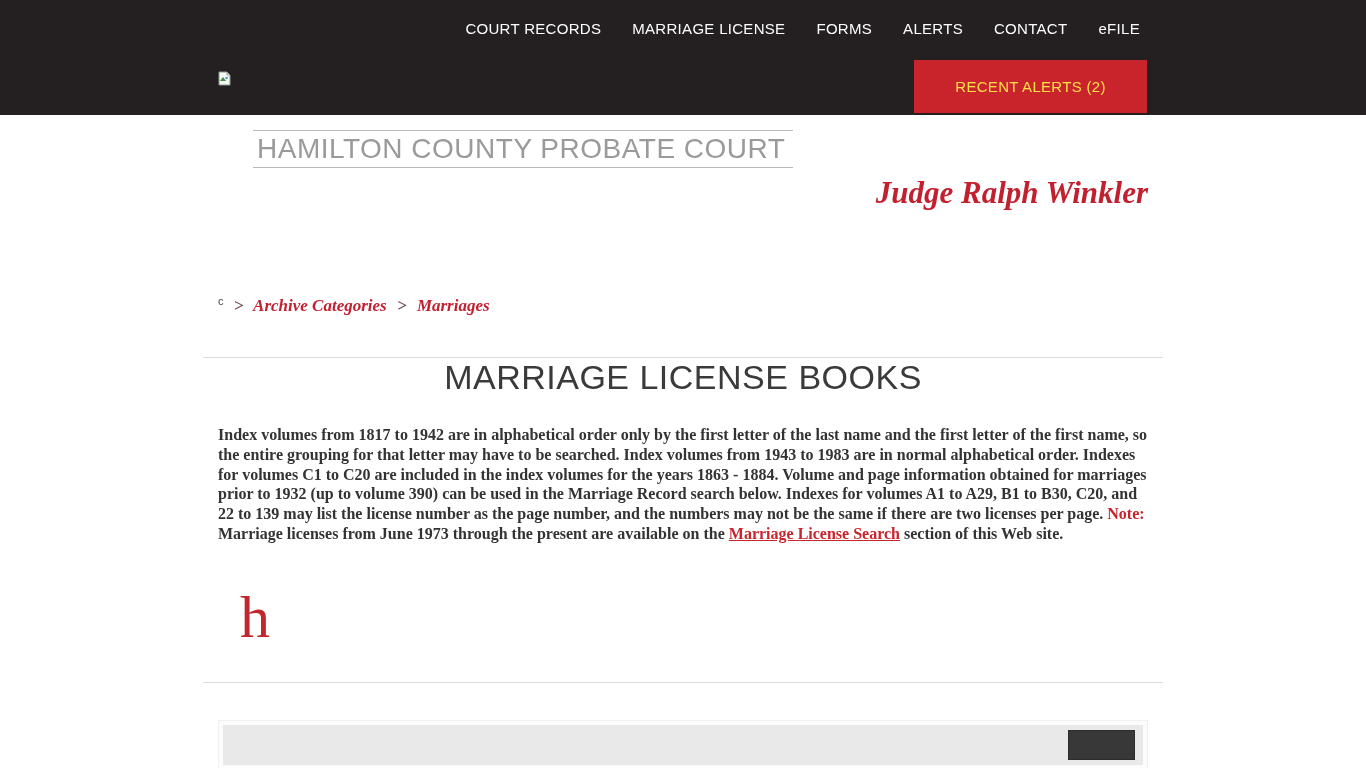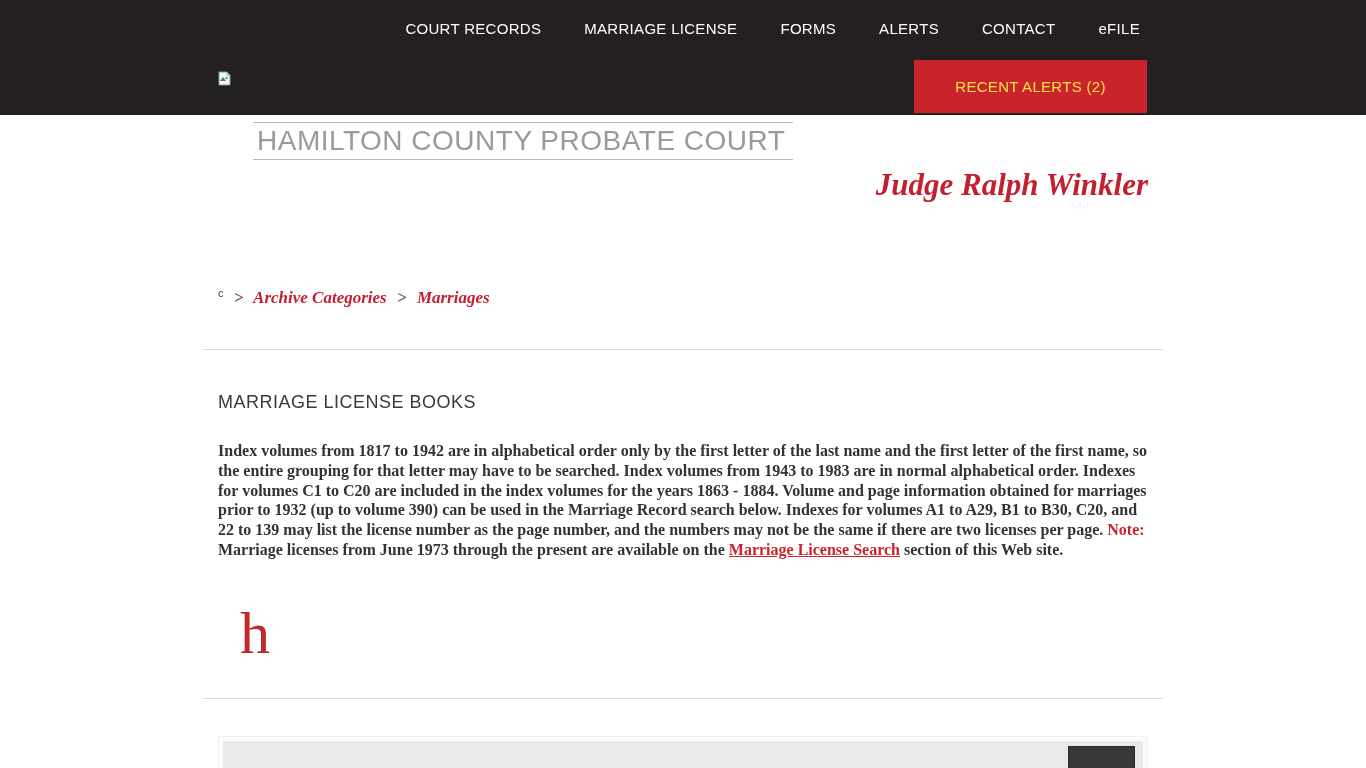--- a/index.html
+++ b/index.html
@@ -2,49 +2,49 @@
 <html><head>
 <meta charset="utf-8">
 <style>
   * { margin: 0; padding: 0; box-sizing: border-box; }
   html, body { width: 1366px; height: 768px; overflow: hidden; background: #ffffff;
     font-family: "Liberation Sans", sans-serif; }
 
   
   .site-header { position: relative; width: 100%; height: 115px; background: #242021; }
   .header-inner { position: relative; width: 960px; height: 100%; margin: 0 auto; }
-  .main-nav { position: absolute; top: 0; right: 23px; display: flex; gap: 43px; height: 56px; align-items: center; }
+  .main-nav { position: absolute; top: 0; right: 23px; display: flex; gap: 31px; height: 56px; align-items: center; }
   .main-nav a { color: #ffffff; text-decoration: none; font-size: 15px; letter-spacing: 0.3px; cursor: pointer; white-space: nowrap; }
   .logo-broken { position: absolute; left: 15px; top: 71px; width: 13px; height: 15px; display: block; }
   .alerts-btn { position: absolute; right: 16px; bottom: 2px; width: 233px; height: 53px;
     background: #c9232b; color: #fde047; border: none; font-size: 15px; letter-spacing: 0.3px;
     font-family: "Liberation Sans", sans-serif; cursor: pointer; text-align: center; }
 
   
   .container { width: 960px; margin: 0 auto; padding: 0 15px; }
 
-  .masthead { padding-top: 7px; }
+  .masthead { padding-top: 15px; }
   .site-title { display: inline-block; margin-left: 35px; padding: 2px 8px 2px 4px;
     border-top: 1px solid #b9b9b9; border-bottom: 1px solid #b9b9b9;
     color: #9a9a9a; font-size: 28px; font-weight: 400; letter-spacing: 0.5px; white-space: nowrap; }
   .judge-name { margin: 7px 0 0 33px; color: #c21f2f; font-family: "Liberation Serif", serif;
     font-style: italic; font-weight: 700; font-size: 31px; text-align: right; }
 
   .breadcrumb { margin-top: 84px; font-family: "Liberation Serif", serif; font-size: 17px;
     font-weight: 700; font-style: italic; color: #c21f2f; }
   .breadcrumb .home-glyph { font-family: "Liberation Sans", sans-serif; font-style: normal;
     font-weight: 400; font-size: 11px; color: #444; vertical-align: 6px; }
   .breadcrumb .sep { color: #6e4a4d; font-style: italic; padding: 0 6px; }
   .breadcrumb a { color: #c21f2f; text-decoration: none; cursor: pointer; }
 
   .divider { border-top: 1px solid #dcdcdc; margin: 0 -15px; }
   .divider-1 { margin-top: 41px; }
   .divider-2 { margin-top: 38px; }
 
-  .page-heading { margin-top: 42px; color: #3a3a3a; font-size: 18px; font-weight: 400; letter-spacing: 0.5px; }
+  .page-heading { color: #3a3a3a; font-size: 34px; font-weight: 400; letter-spacing: 0.5px; text-align: center; }
 
   .intro { margin-top: 28px; width: 930px; color: #333333;
     font-family: "Liberation Serif", serif; font-weight: 700; font-size: 16px; line-height: 1.24; }
   .intro .note { color: #c9232b; }
   .intro a { color: #c9232b; text-decoration: underline; cursor: pointer; }
 
   .listing-row { margin-top: 46px; margin-left: 22px; display: flex; align-items: center; }
   .listing-glyph { color: #c1272d; font-family: "Liberation Serif", serif; font-size: 60px;
     line-height: 0.9; flex: 0 0 auto; }
   .listing-text { margin-left: 37px; color: #c4424a; font-size: 14.5px; line-height: 18px;

